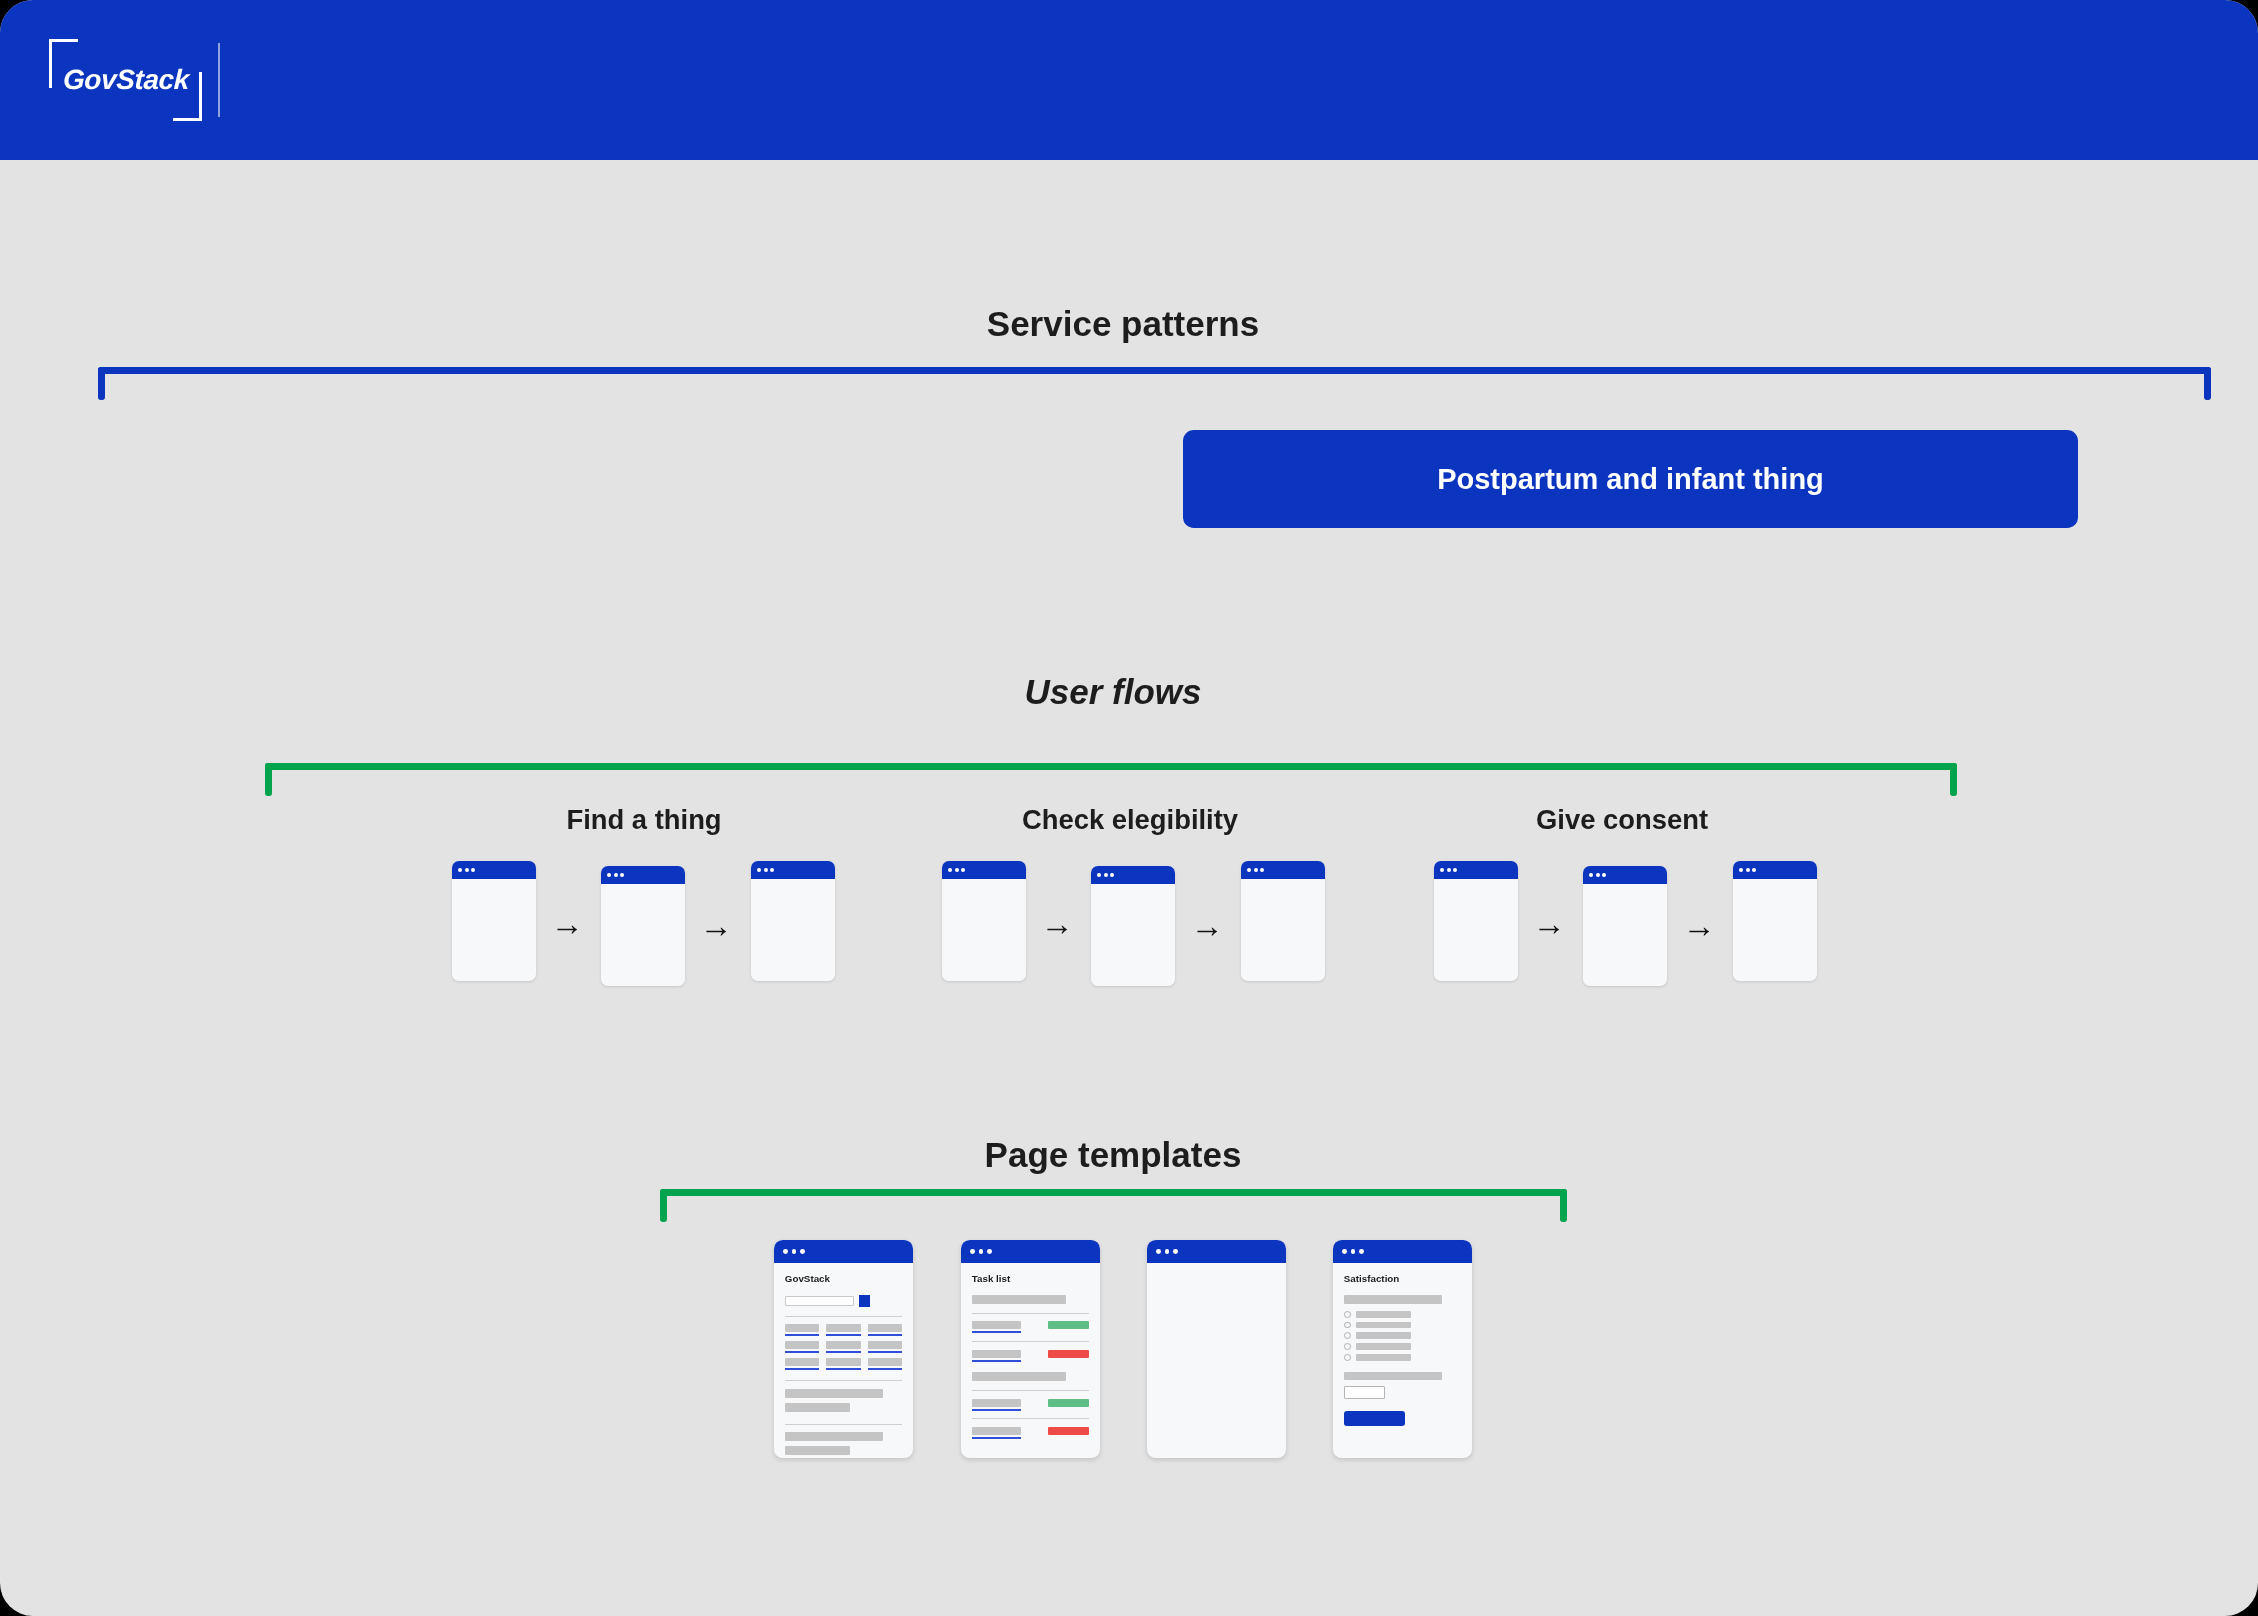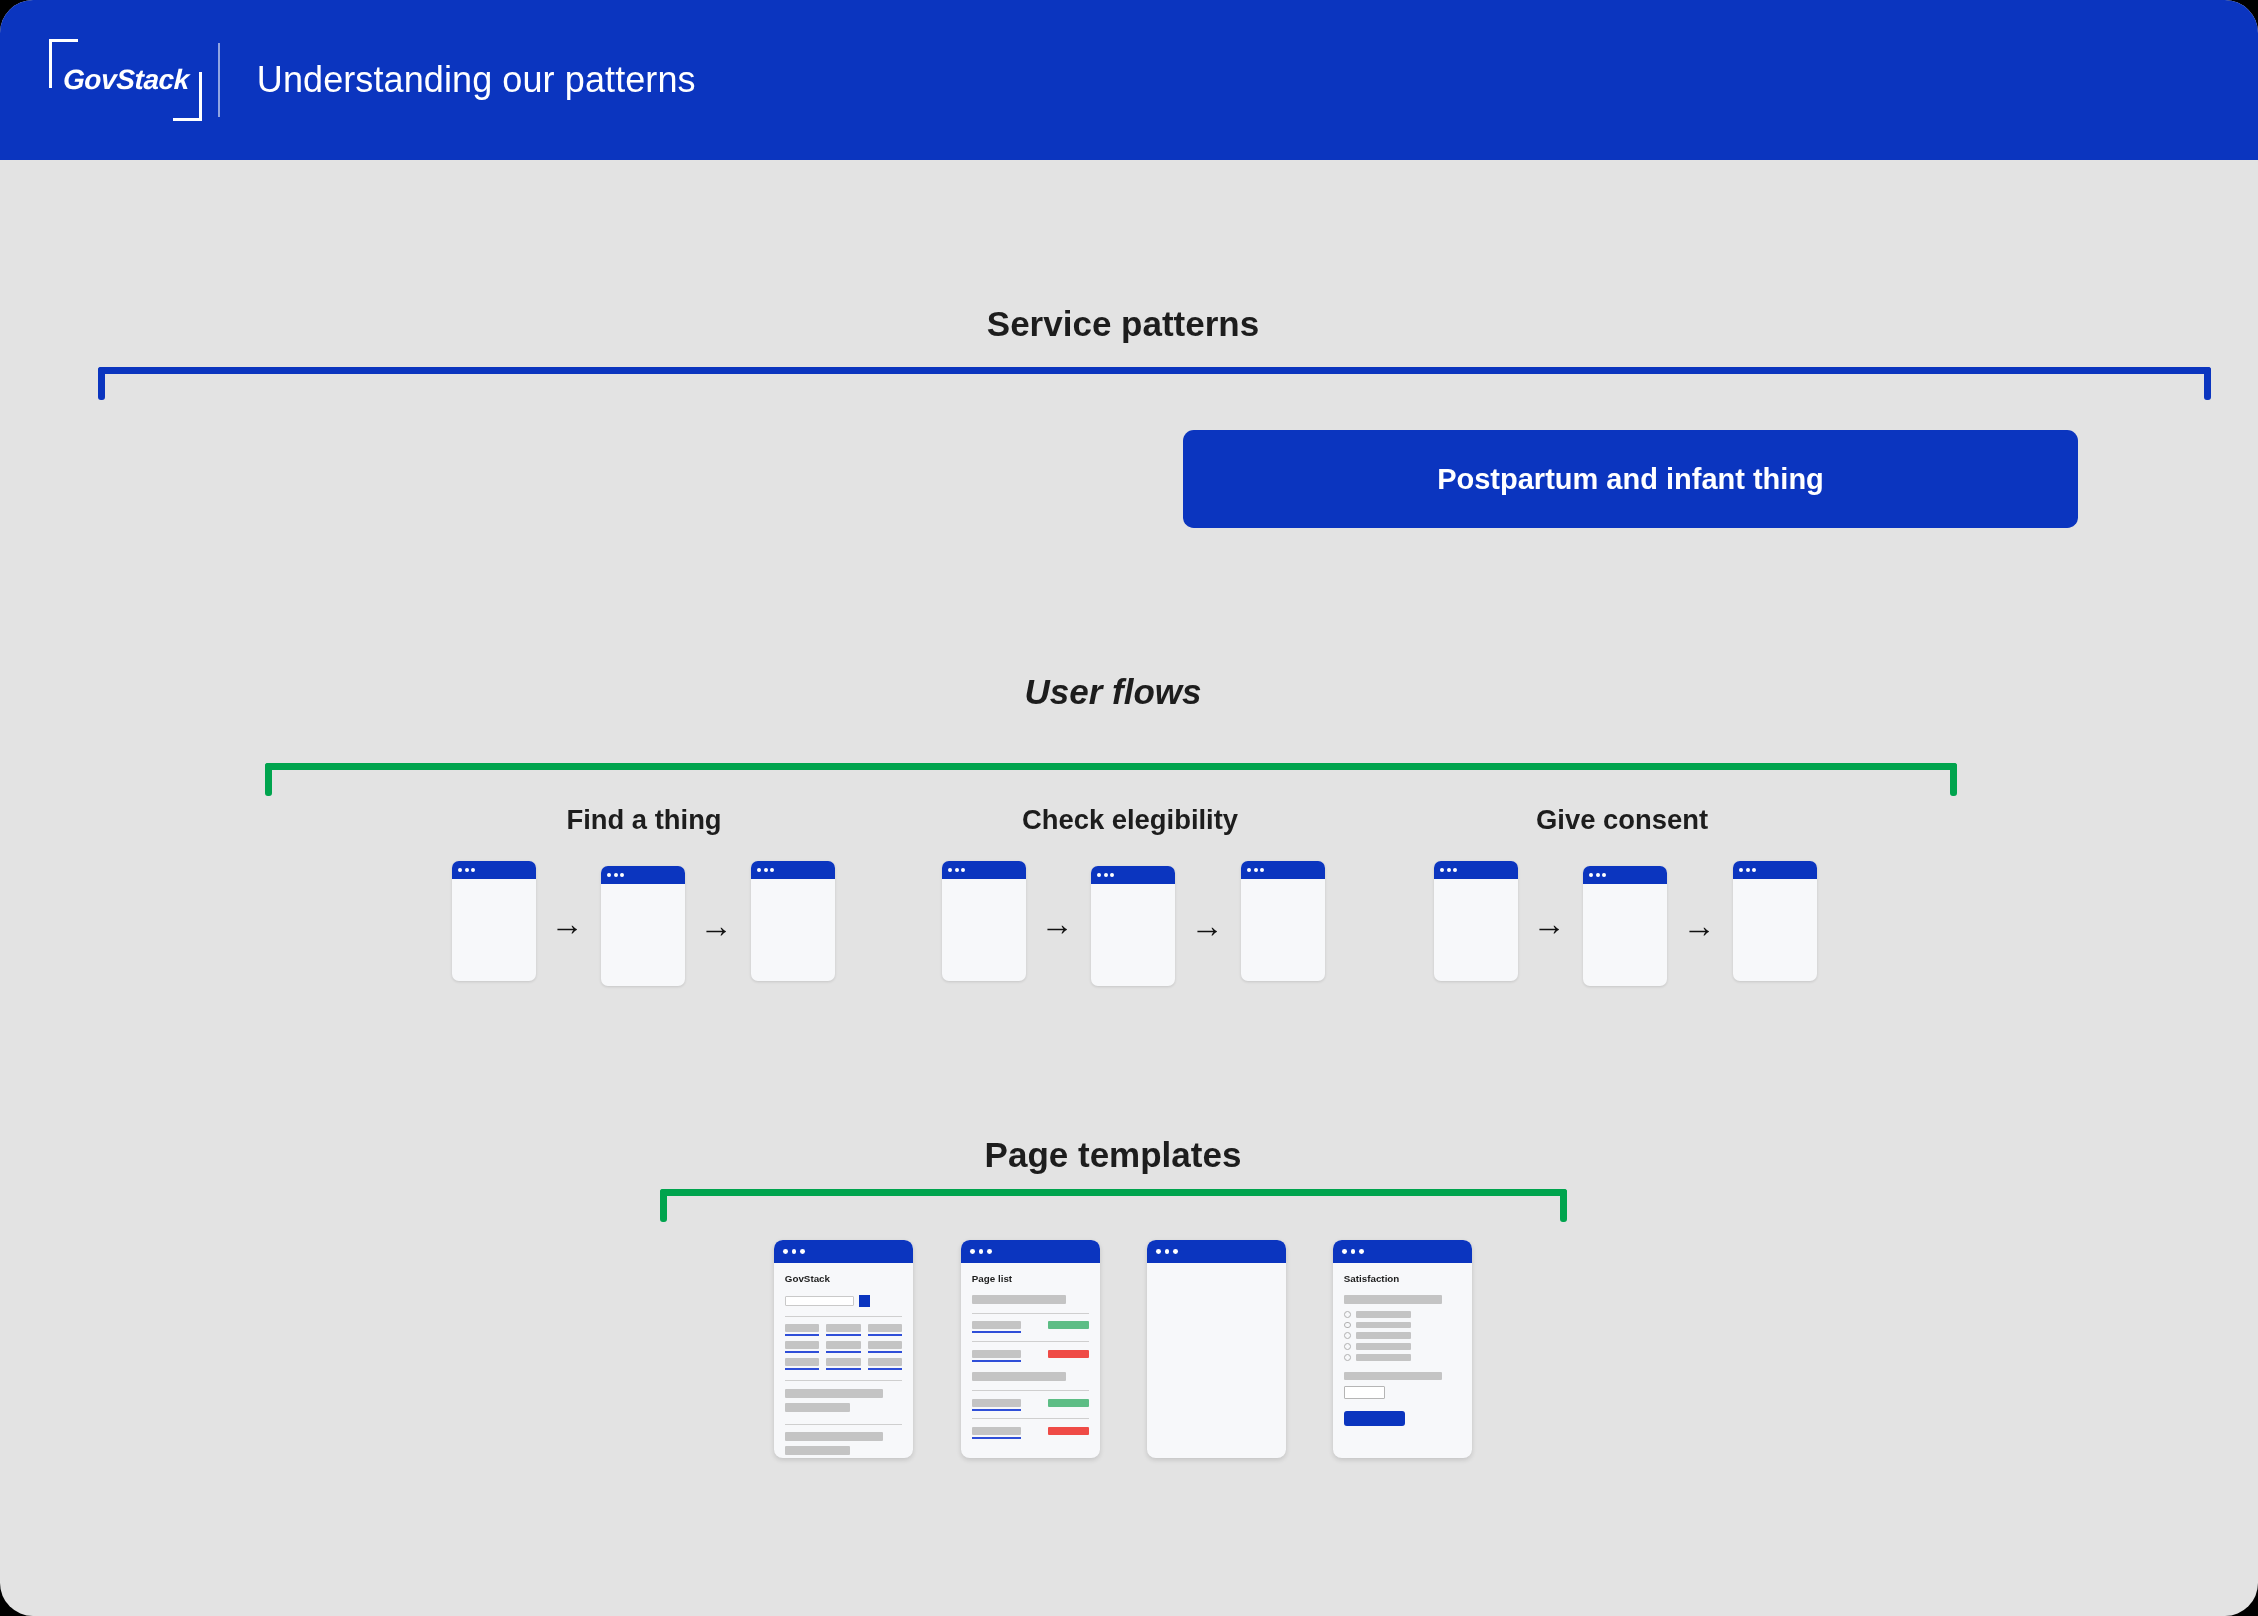--- a/index.html
+++ b/index.html
@@ -151,21 +151,20 @@
 
 <div id="canvas">
 
   <div id="header">
     <div class="logo-wrap">
       <span class="logo-bracket-l"></span>
       <span class="logo-bracket-r"></span>
       <span class="logo-text">GovStack</span>
     </div>
     <div class="header-sep"></div>
-    <div id="header-title">Understanding our patterns</div>
   </div>
 
   <div class="section-title" style="left:1123px; top:304px;">Service patterns</div>
 
   <div class="bracket blue" style="left:98px; top:367px; width:2113px;">
     <span class="bar"></span>
     <span class="tick left"></span>
     <span class="tick right"></span>
   </div>
 
@@ -323,21 +322,21 @@
     </div>
   </div>
 
   <div class="tpl-card" style="left:961px; top:1240px;">
     <div class="titlebar">
         <i></i>
         <i></i>
         <i></i>
       </div>
     <div class="tpl-body">
-      <div class="tpl-heading">Page list</div>
+      <div class="tpl-heading">Task list</div>
       <div class="gbar" style="height:8.8px;width:94px;"></div>
       <div class="rule" style="margin-top:8.8px;"></div>
       <div class="tasrow taskrow" style="margin-top:7.8px;">
         <div>
             <div class="gbar" style="height:7.8px;width:49px;"></div>
             <div class="blue-underline" style="margin-top:2px;width:49px;"></div>
           </div>
         <div class="chip green"></div>
       </div>
       <div class="rule" style="margin-top:7.8px;"></div>

